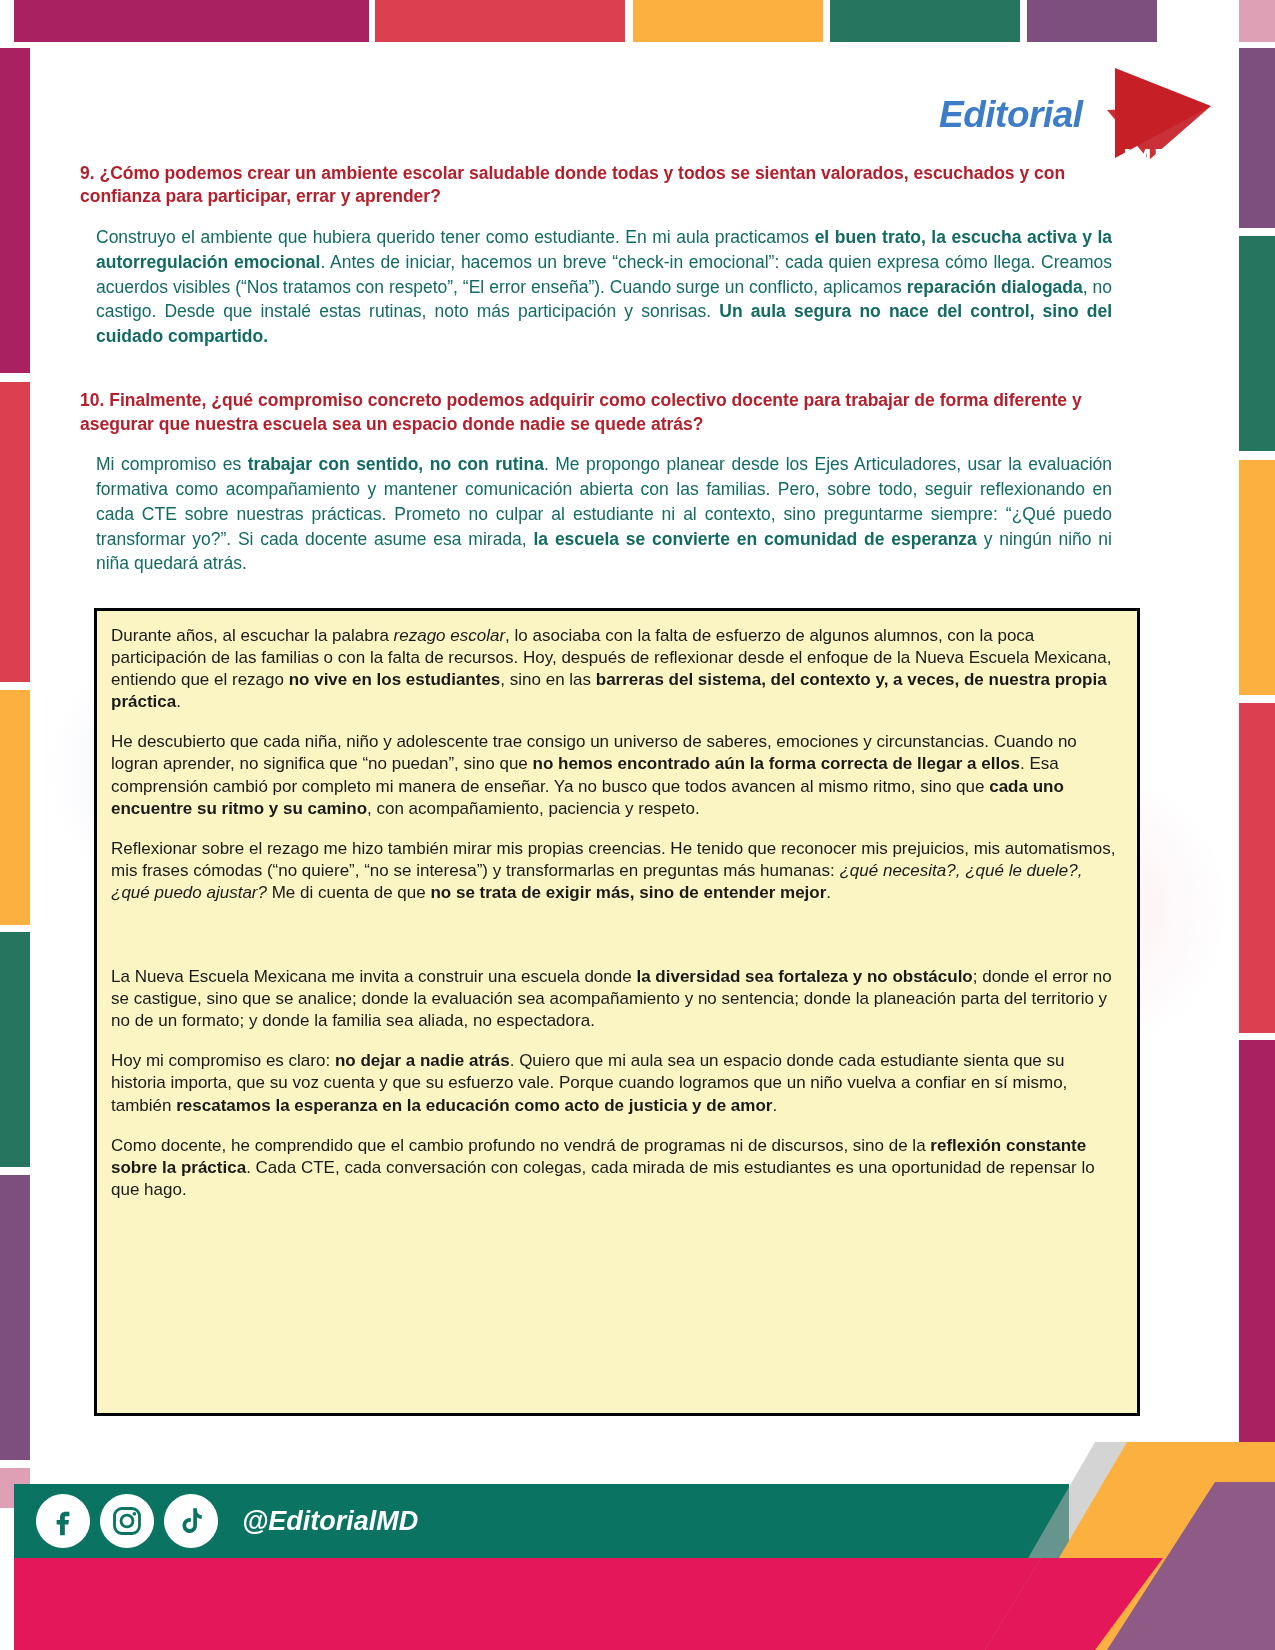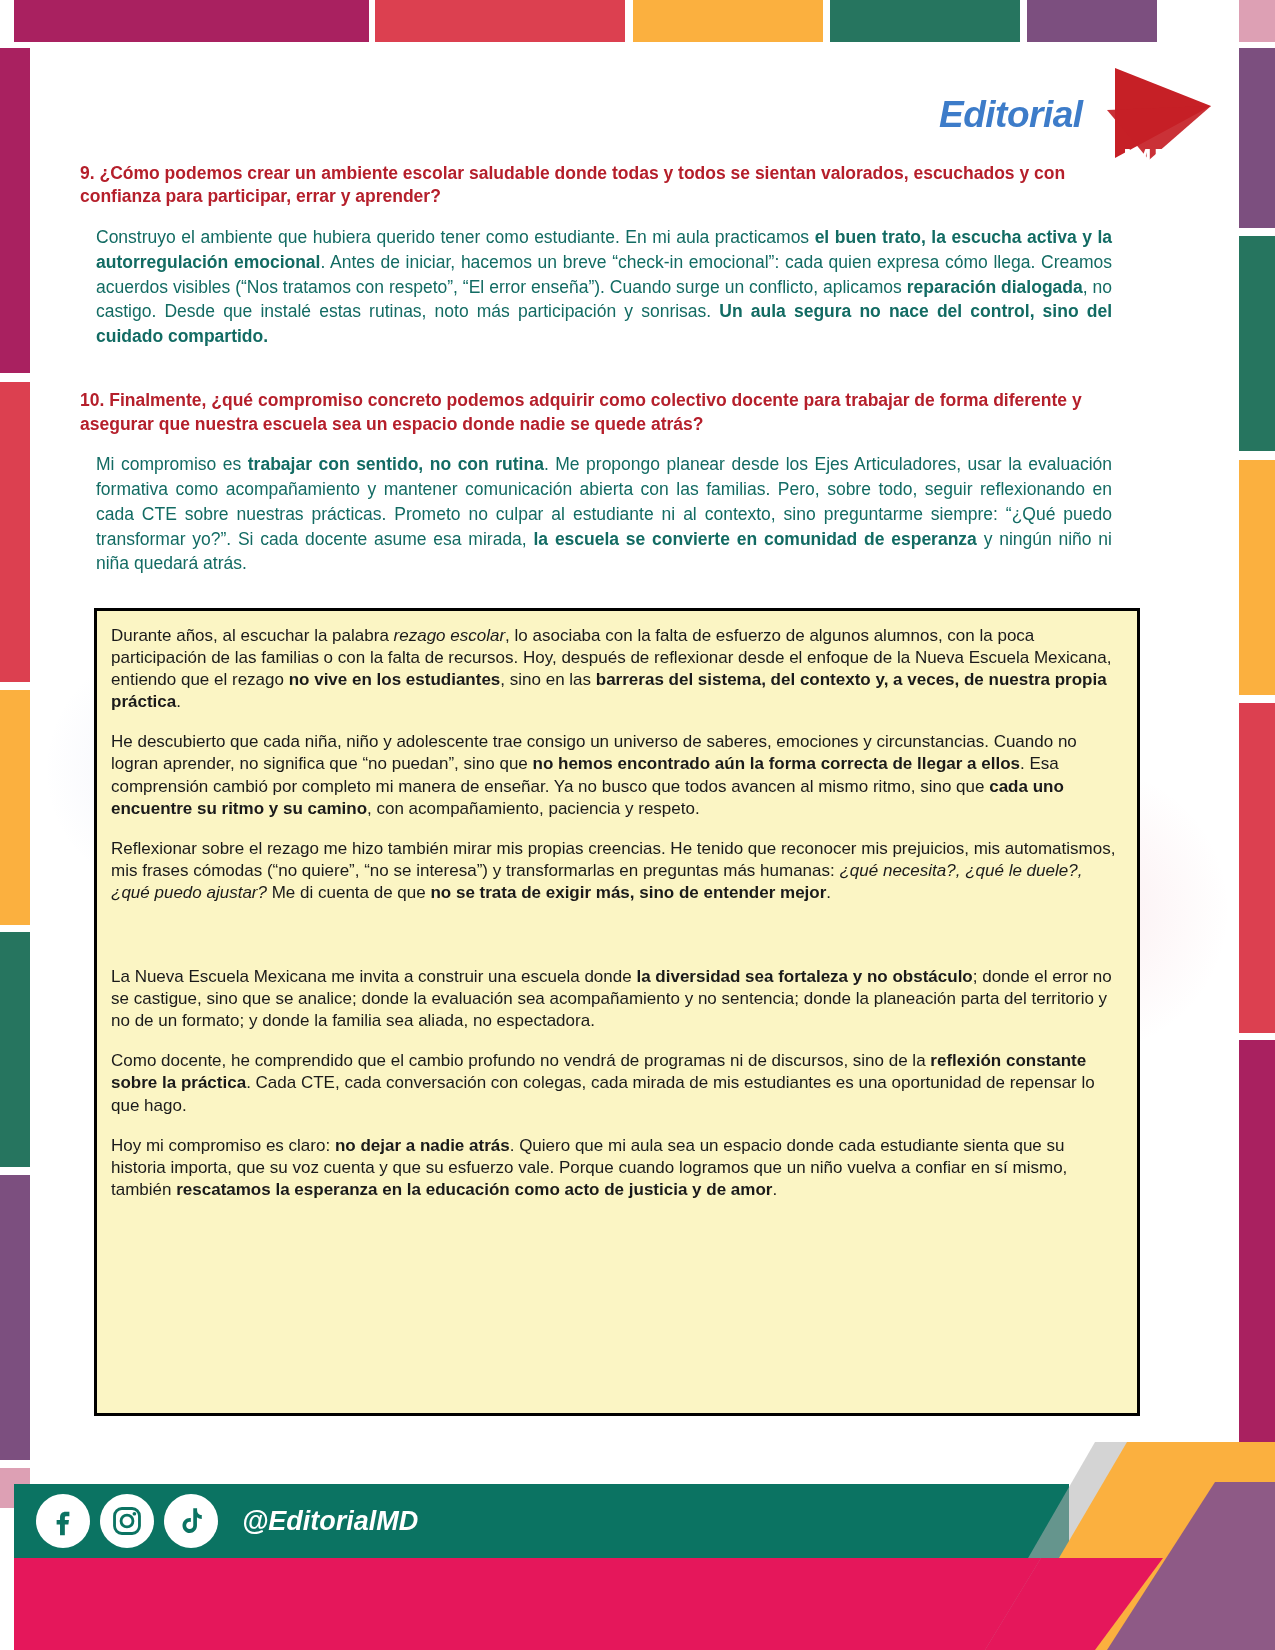--- a/index.html
+++ b/index.html
@@ -201,22 +201,22 @@
   </div>
 
 </div>
 
 <div class="yellow-box">
   <p class="yb-p">Durante años, al escuchar la palabra <i>rezago escolar</i>, lo asociaba con la falta de esfuerzo de algunos alumnos, con la poca participación de las familias o con la falta de recursos. Hoy, después de reflexionar desde el enfoque de la Nueva Escuela Mexicana, entiendo que el rezago <b>no vive en los estudiantes</b>, sino en las <b>barreras del sistema, del contexto y, a veces, de nuestra propia práctica</b>.</p>
   <p class="yb-p">He descubierto que cada niña, niño y adolescente trae consigo un universo de saberes, emociones y circunstancias. Cuando no logran aprender, no significa que “no puedan”, sino que <b>no hemos encontrado aún la forma correcta de llegar a ellos</b>. Esa comprensión cambió por completo mi manera de enseñar. Ya no busco que todos avancen al mismo ritmo, sino que <b>cada uno encuentre su ritmo y su camino</b>, con acompañamiento, paciencia y respeto.</p>
   <p class="yb-p">Reflexionar sobre el rezago me hizo también mirar mis propias creencias. He tenido que reconocer mis prejuicios, mis automatismos, mis frases cómodas (“no quiere”, “no se interesa”) y transformarlas en preguntas más humanas: <i>¿qué necesita?, ¿qué le duele?, ¿qué puedo ajustar?</i> Me di cuenta de que <b>no se trata de exigir más, sino de entender mejor</b>.</p>
   <div class="spacer-p"></div>
   <p class="yb-p">La Nueva Escuela Mexicana me invita a construir una escuela donde <b>la diversidad sea fortaleza y no obstáculo</b>; donde el error no se castigue, sino que se analice; donde la evaluación sea acompañamiento y no sentencia; donde la planeación parta del territorio y no de un formato; y donde la familia sea aliada, no espectadora.</p>
+  <p class="yb-p">Hoy mi compromiso es claro: <b>no dejar a nadie atrás</b>. Quiero que mi aula sea un espacio donde cada estudiante sienta que su historia importa, que su voz cuenta y que su esfuerzo vale. Porque cuando logramos que un niño vuelva a confiar en sí mismo, también <b>rescatamos la esperanza en la educación como acto de justicia y de amor</b>.</p>
   <p class="yb-p">Como docente, he comprendido que el cambio profundo no vendrá de programas ni de discursos, sino de la <b>reflexión constante sobre la práctica</b>. Cada CTE, cada conversación con colegas, cada mirada de mis estudiantes es una oportunidad de repensar lo que hago.</p>
-  <p class="yb-p">Hoy mi compromiso es claro: <b>no dejar a nadie atrás</b>. Quiero que mi aula sea un espacio donde cada estudiante sienta que su historia importa, que su voz cuenta y que su esfuerzo vale. Porque cuando logramos que un niño vuelva a confiar en sí mismo, también <b>rescatamos la esperanza en la educación como acto de justicia y de amor</b>.</p>
 </div>
 
 <div class="footer">
   <div class="footer-green"></div>
   <div class="footer-pink"></div>
 
   <svg class="footer-diag" viewBox="0 0 430 208" preserveAspectRatio="none">
     <polygon points="250,0 430,0 430,208 130,208" fill="#b0b0b0" opacity="0.55"></polygon>
     <polygon points="282,0 430,0 430,208 160,208" fill="#fbb03f"></polygon>
     <polygon points="370,40 430,40 430,208 262,208" fill="#8e5a86"></polygon>

